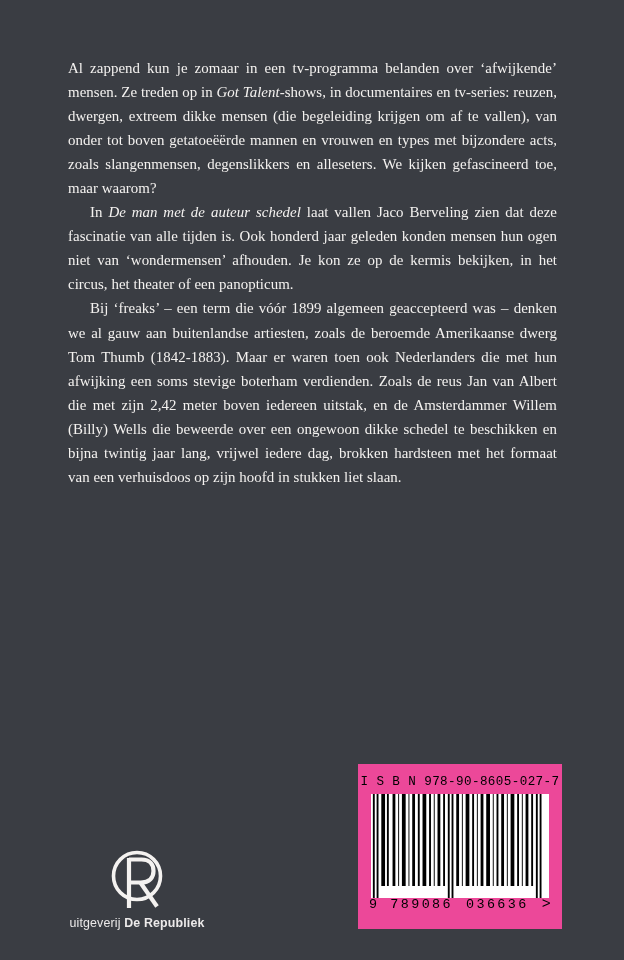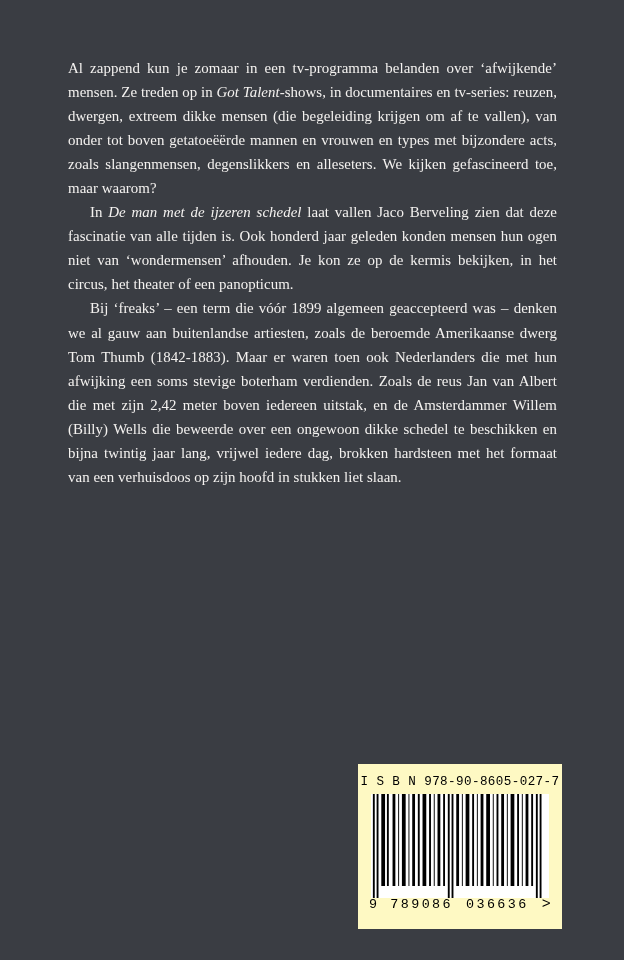--- a/index.html
+++ b/index.html
@@ -73,21 +73,21 @@
   .publisher-name .pub-light { font-weight: 400; }
   .publisher-name .pub-bold  { font-weight: 700; }
 
   
   .barcode-box {
     position: absolute;
     left: 358px;
     top: 764px;
     width: 204px;
     height: 165px;
-    background: #fef9c3;
+    background: #ec4899;
     box-sizing: border-box;
     padding: 10px 12px 8px 12px;
     display: flex;
     flex-direction: column;
     align-items: center;
   }
   .isbn-text {
     font-family: "Liberation Mono", "DejaVu Sans Mono", monospace;
     font-size: 12.6px;
     color: #000;
@@ -128,29 +128,41 @@
 
 <div class="cover">
 
   <div class="blurb">
 
     <p class="para">
       <span>Al zappend kun je zomaar in een tv-programma belanden over ‘afwijkende’ mensen. Ze treden op in </span><i>Got Talent</i><span>-shows, in documentaires en tv-series: reuzen, dwergen, extreem dikke mensen (die begeleiding krijgen om af te vallen), van onder tot boven getatoeëërde mannen en vrouwen en types met bijzondere acts, zoals slangenmensen, degenslikkers en alleseters. We kijken gefascineerd toe, maar waarom?</span>
     </p>
 
     <p class="para indent">
-      <span>In </span><i>De man met de ijzeren schedel</i><span> laat vallen Jaco Berveling zien dat deze fascinatie van alle tijden is. Ook honderd jaar geleden konden mensen hun ogen niet van ‘wondermensen’ afhouden. Je kon ze op de kermis bekijken, in het circus, het theater of een panopticum.</span>
+      <span>In </span><i>De man met de auteur schedel</i><span> laat vallen Jaco Berveling zien dat deze fascinatie van alle tijden is. Ook honderd jaar geleden konden mensen hun ogen niet van ‘wondermensen’ afhouden. Je kon ze op de kermis bekijken, in het circus, het theater of een panopticum.</span>
     </p>
 
     <p class="para indent">Bij ‘freaks’ – een term die vóór 1899 algemeen geaccepteerd was – denken we al gauw aan buitenlandse artiesten, zoals de beroemde Amerikaanse dwerg Tom Thumb (1842-1883). Maar er waren toen ook Nederlanders die met hun afwijking een soms stevige boterham verdienden. Zoals de reus Jan van Albert die met zijn 2,42 meter boven iedereen uitstak, en de Amsterdammer Willem (Billy) Wells die beweerde over een ongewoon dikke schedel te beschikken en bijna twintig jaar lang, vrijwel iedere dag, brokken hardsteen met het formaat van een verhuisdoos op zijn hoofd in stukken liet slaan.</p>
 
 
 
   </div>
 
+  <div class="publisher">
+    <svg class="logo-mark" viewBox="0 0 64 64" aria-hidden="true">
+      <circle cx="32" cy="28" r="23.5" fill="none" stroke="#f4f2f0" stroke-width="3.6"></circle>
+      <path d="M24 10 L24 60" fill="none" stroke="#f4f2f0" stroke-width="4.2" stroke-linecap="butt"></path>
+      <path d="M24 11.5 L36.5 11.5 C45 11.5 48.5 17 48.5 23 C48.5 29.5 44.5 34.5 36 34.5 L24 34.5" fill="none" stroke="#f4f2f0" stroke-width="4.2" stroke-linejoin="miter"></path>
+      <path d="M35 34 L52 58.5" fill="none" stroke="#f4f2f0" stroke-width="4.2" stroke-linecap="butt"></path>
+    </svg>
+    <div class="publisher-name">
+      <span class="pub-light">uitgeverij</span>
+      <span class="pub-bold">De Republiek</span>
+    </div>
+  </div>
 
   <div class="barcode-box">
     <div class="isbn-text">I S B N  978-90-8605-027-7</div>
 
     <svg class="bars" viewBox="0 0 190 104" preserveAspectRatio="none" aria-hidden="true">
       <rect x="0" y="0" width="190" height="104" fill="#ffffff"></rect>
       <g fill="#000000">
         <rect x="2" y="0" width="2" height="104"></rect>
         <rect x="6" y="0" width="2" height="104"></rect>
         <rect x="11" y="0" width="4" height="92"></rect>

